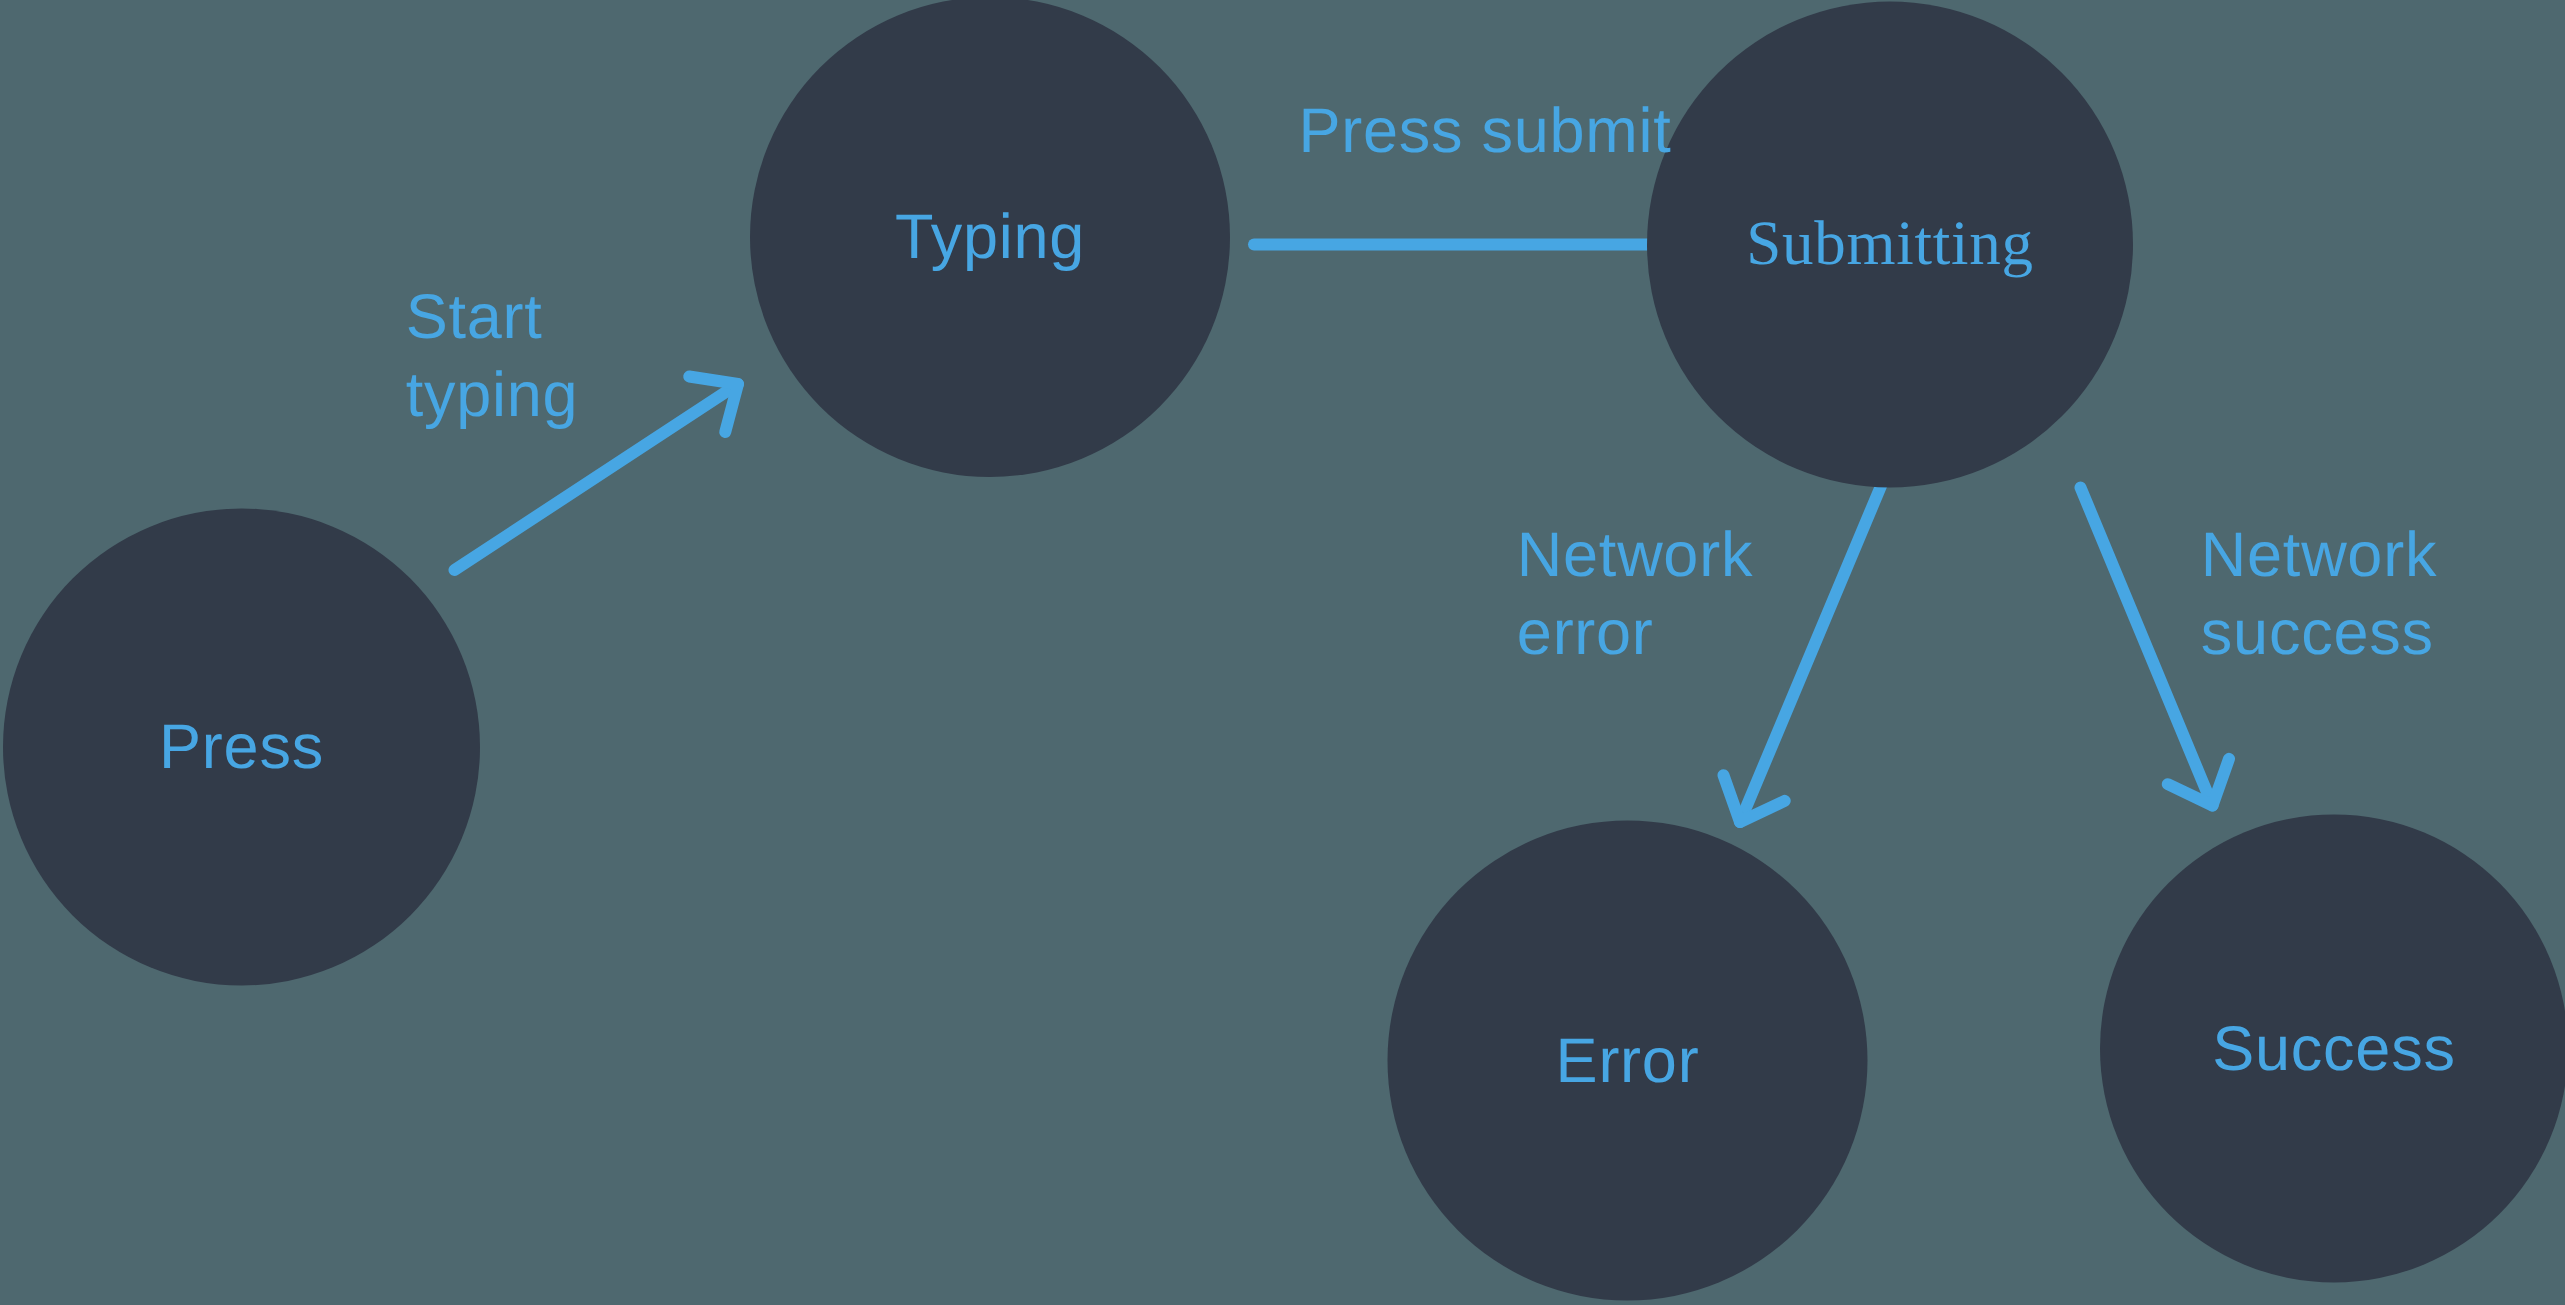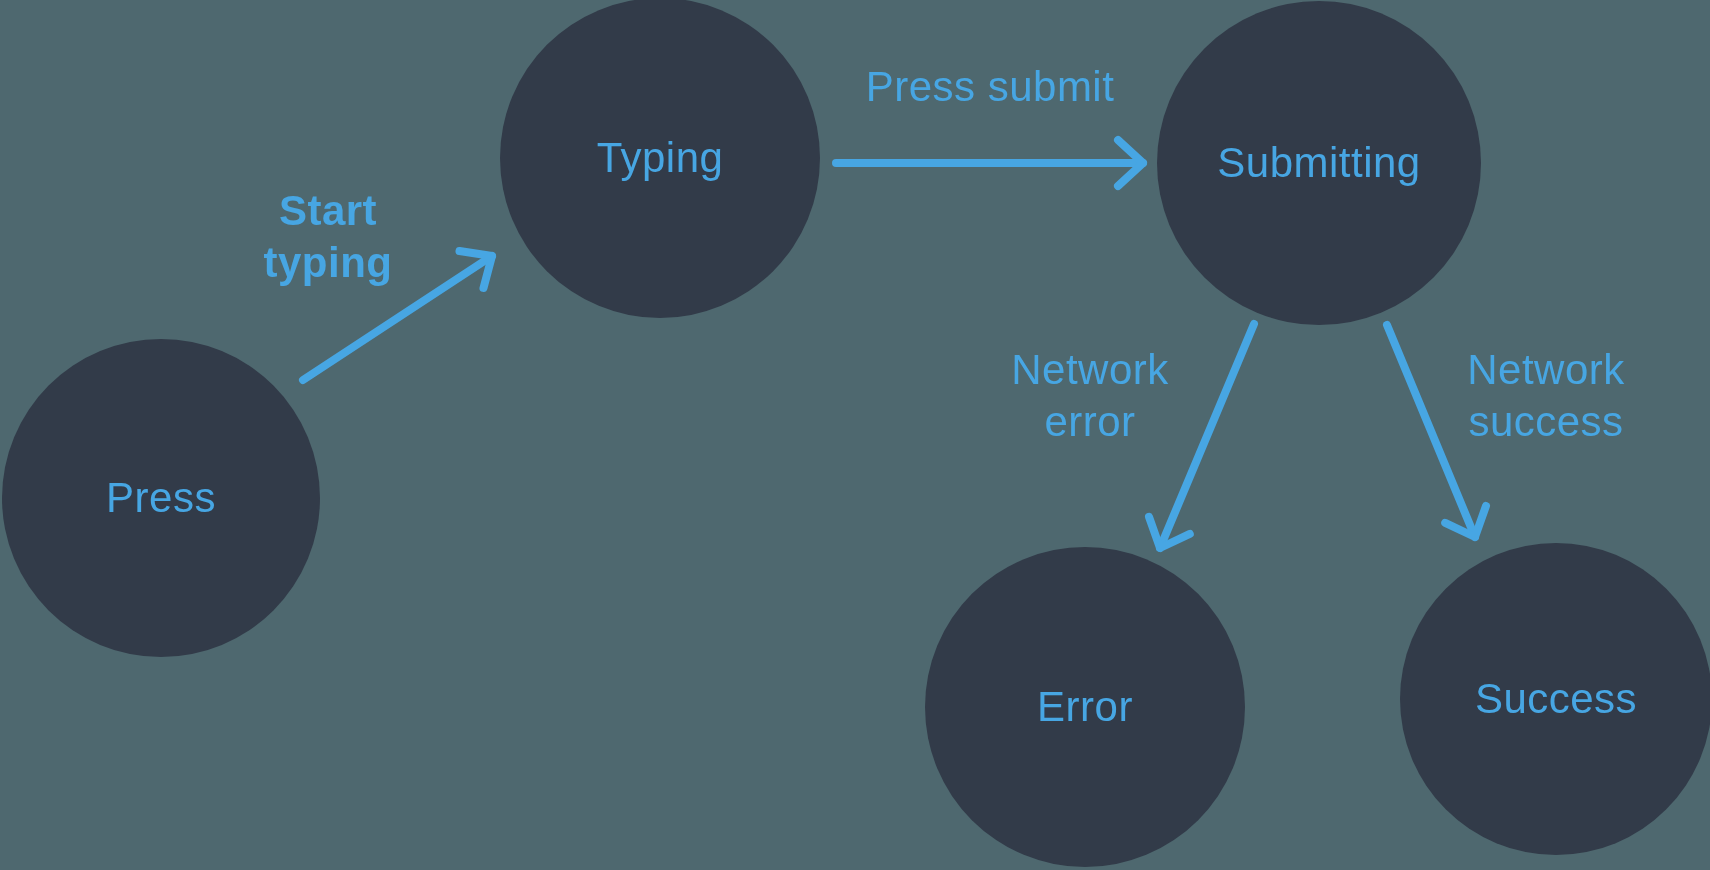--- a/index.html
+++ b/index.html
@@ -44,30 +44,30 @@
     color: var(--accent-blue);
     font-size: 42px;
     letter-spacing: 0.5px;
   }
   .edge-label {
     position: absolute;
     transform: translate(-50%, -50%);
     color: var(--accent-blue);
     font-size: 42px;
     line-height: 52px;
-    text-align: center;
+    text-align: left;
     white-space: pre-line;
     letter-spacing: 0.5px;
   }
   .node-empty      { left: 2px;    top: 339px; width: 318px; height: 318px; }
   .node-typing     { left: 500px;  top: -2px;  width: 320px; height: 320px; }
-  .node-submitting { left: 1157px; top: 1px;   width: 324px; height: 324px; }
+  .node-submitting { left: 1098px; top: 1px;   width: 324px; height: 324px; font-family: Liberation Serif, serif; }
   .node-error      { left: 925px;  top: 547px; width: 320px; height: 320px; }
   .node-success    { left: 1400px; top: 543px; width: 312px; height: 312px; }
-  .label-start-typing    { left: 328px;  top: 237px; font-weight: bold; }
+  .label-start-typing    { left: 328px;  top: 237px; }
   .label-press-submit    { left: 990px;  top: 87px;  }
   .label-network-error   { left: 1090px; top: 396px; }
   .label-network-success { left: 1546px; top: 396px; }
 </style>
 </head>
 <body>
 
 <div class="stage">
 
   <svg class="arrows" viewBox="0 0 1710 870" xmlns="http://www.w3.org/2000/svg">

